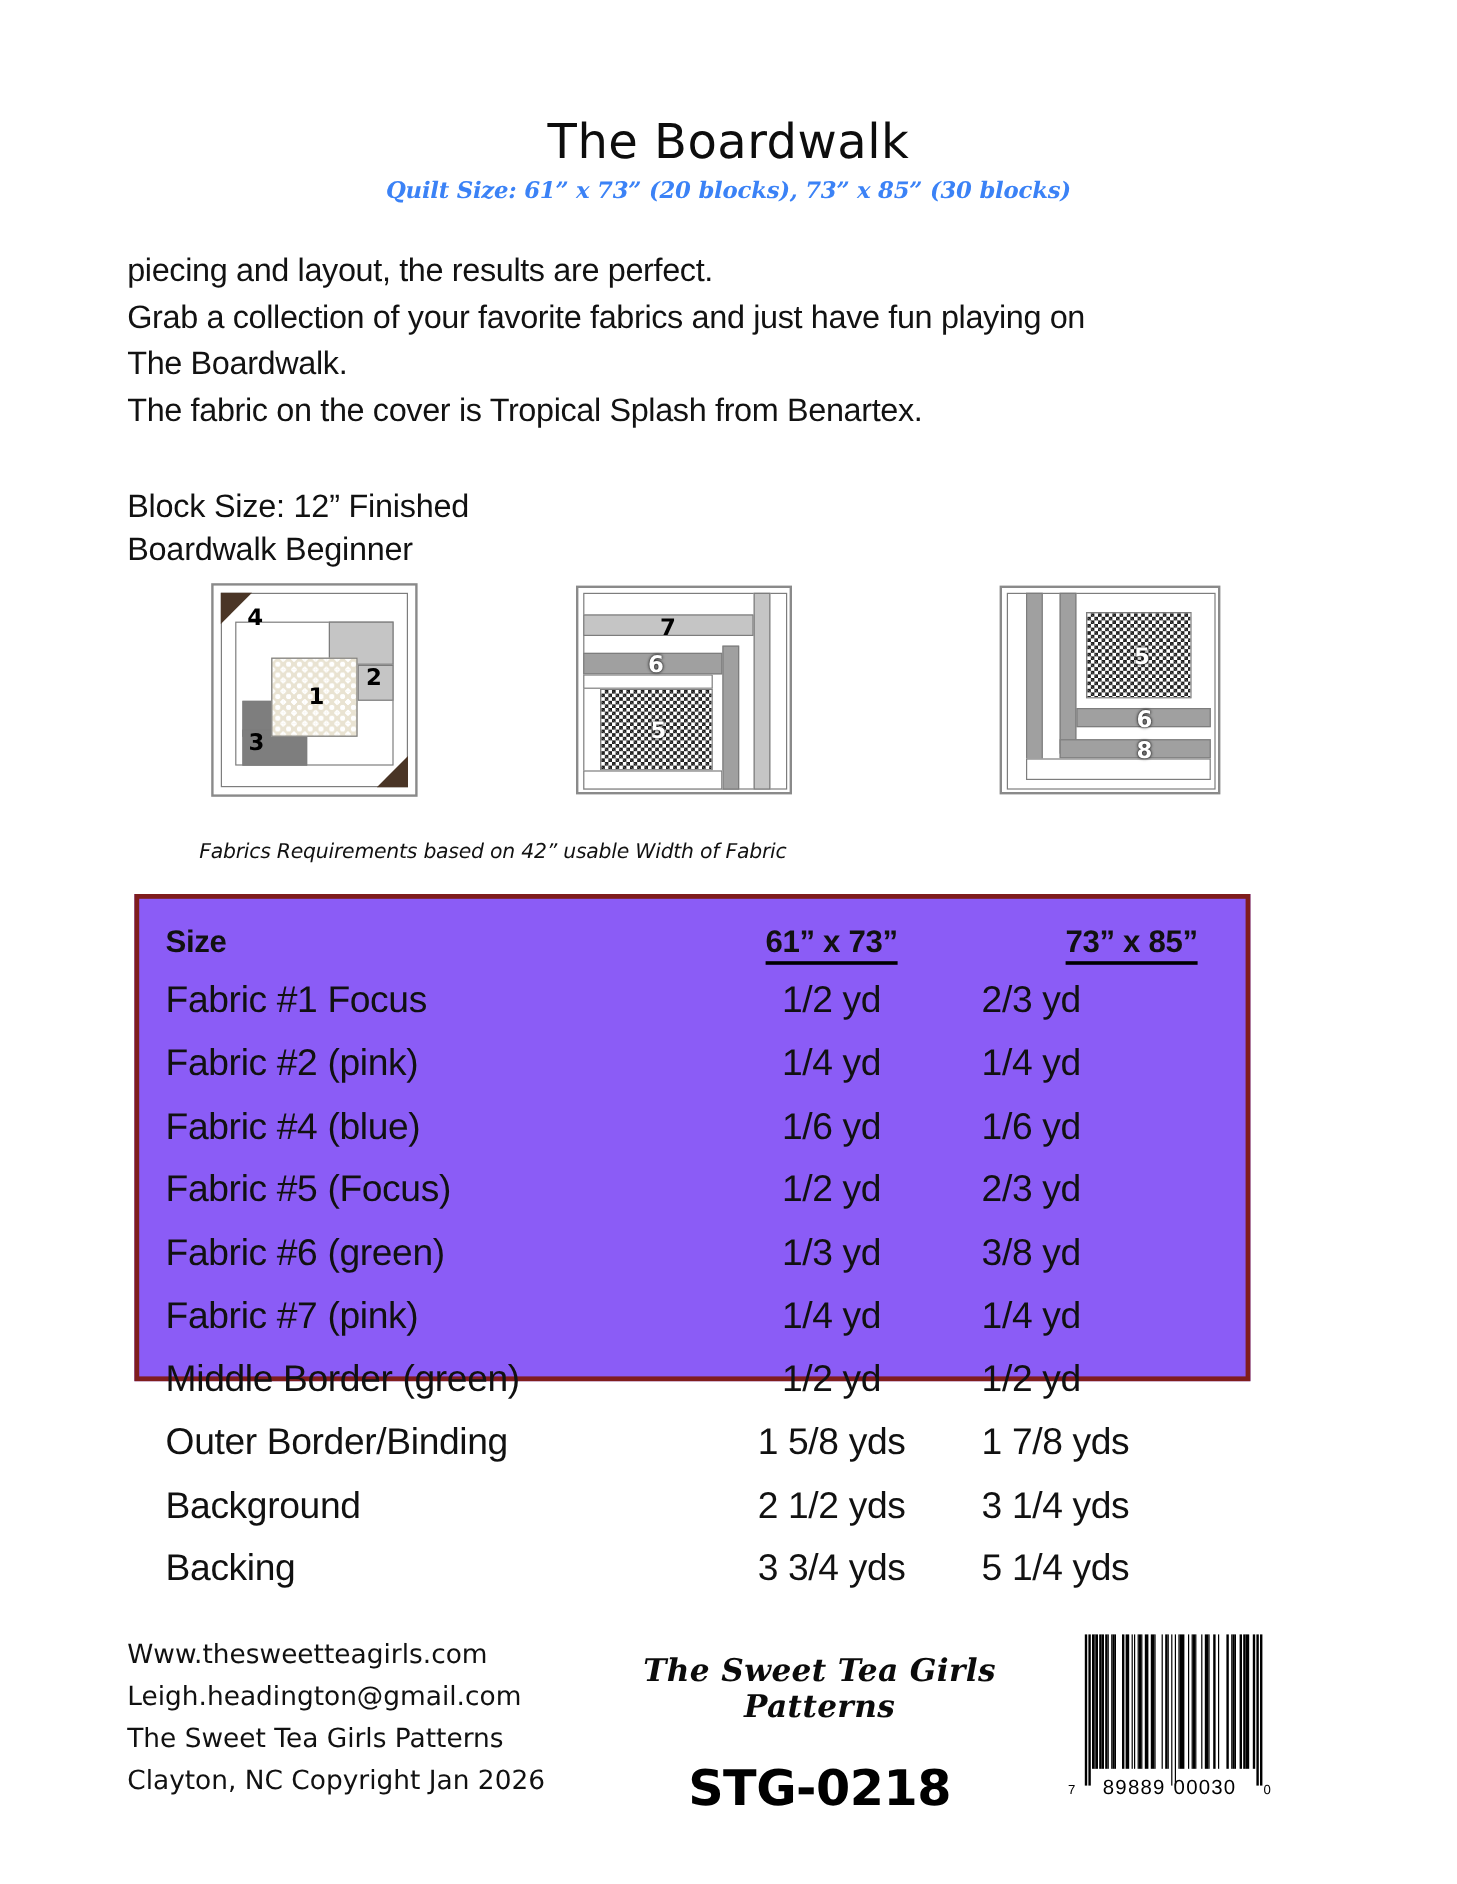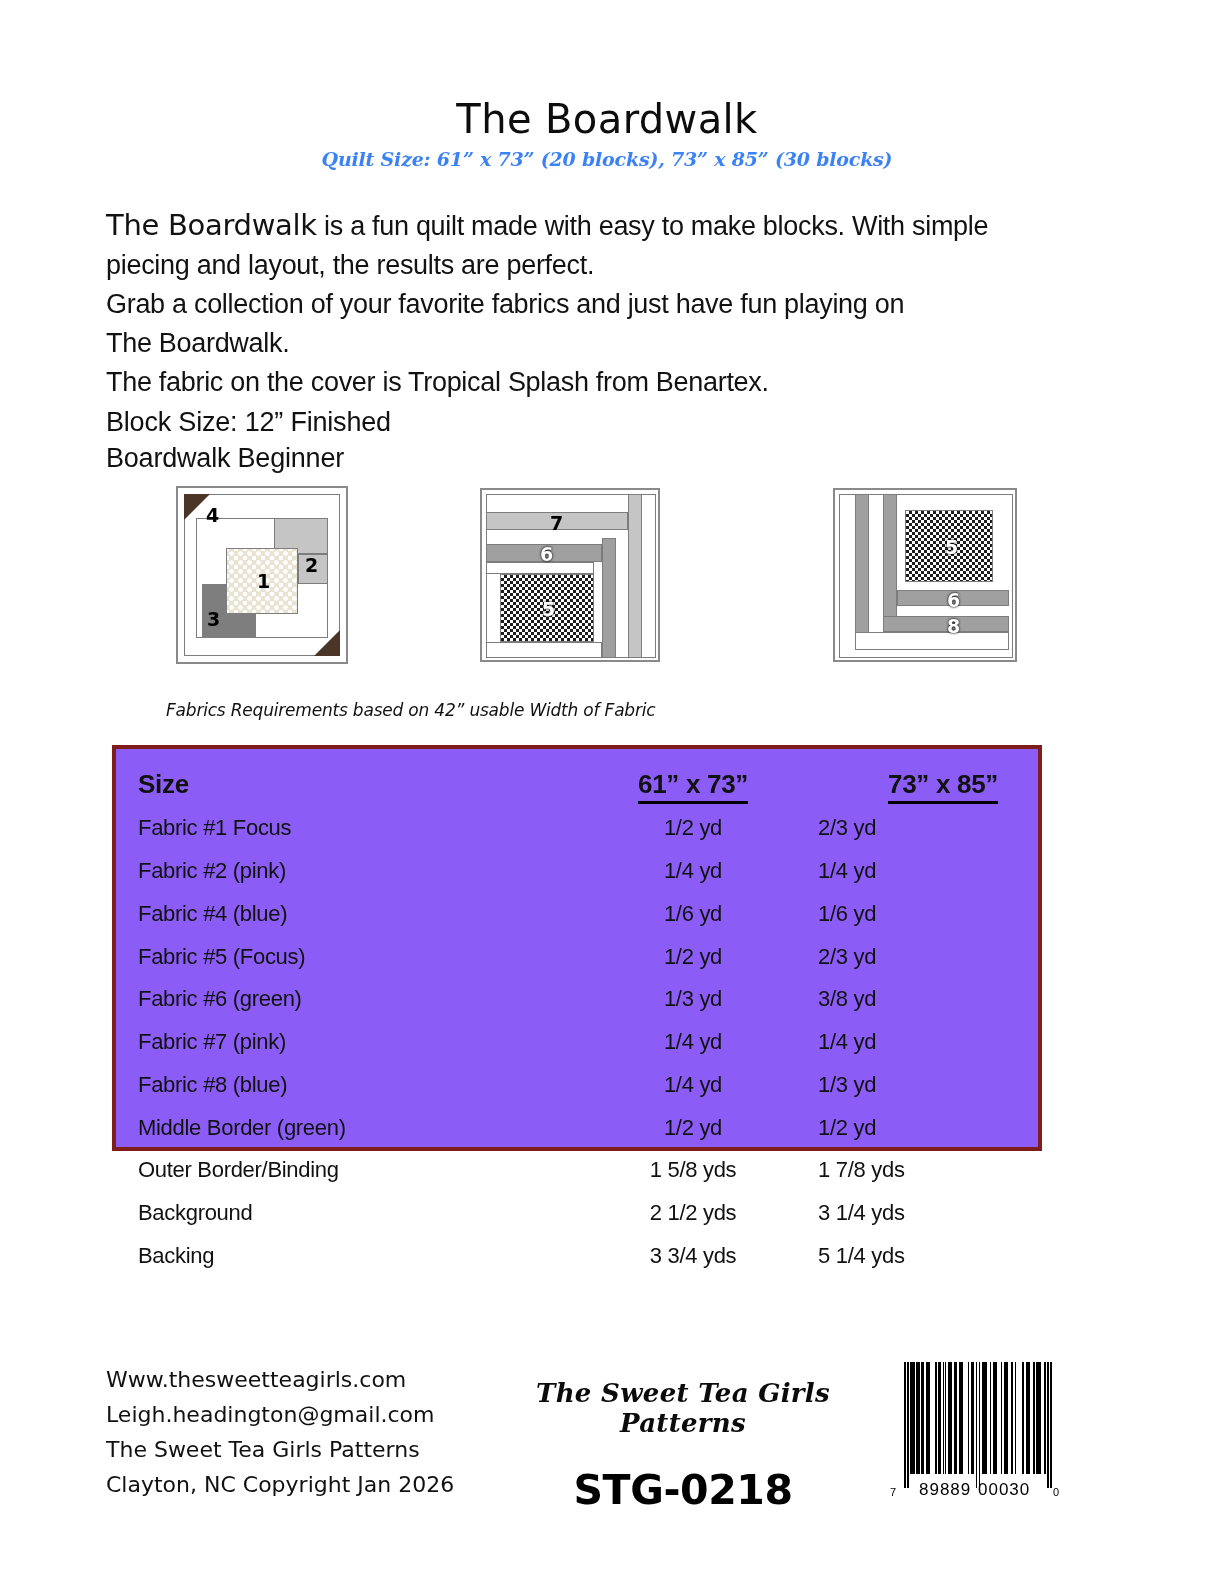--- a/index.html
+++ b/index.html
@@ -175,21 +175,21 @@
     box-sizing: border-box;
     background: #8b5cf6;
   }
   table.req {
     width: 100%;
     border-collapse: collapse;
     table-layout: fixed;
     margin-top: 12px;
   }
   table.req th, table.req td {
-    font-size: 22px;
+    font-size: 31px;
     line-height: 1.1;
     padding: 9.3px 0;
     border: none;
     letter-spacing: -0.3px;
   }
   table.req .c-name  { width: 430px; text-align: left;  padding-left: 22px; }
   table.req .c-small { width: 250px; text-align: center; }
   table.req .c-large { width: 250px; }
   table.req thead th {
     font-weight: 700;
@@ -273,21 +273,20 @@
   }
   .bc-digits .tiny { font-size: 11px; }
 </style>
 </head>
 <body>
 
 <div class="title">The Boardwalk</div>
 <div class="subtitle">Quilt Size: 61” x 73” (20 blocks),  73”  x 85” (30 blocks)</div>
 
 <div class="intro">
-  <p><span class="lead">The Boardwalk</span><span> is a fun quilt made with easy to make blocks. With simple</span></p>
   <p> piecing and layout, the results are perfect.</p>
   <p> Grab a collection of your favorite fabrics and just have fun playing on</p>
   <p>The Boardwalk.</p>
   <p>The fabric on the cover is Tropical Splash from Benartex.</p>
 </div>
 
 <div class="blockmeta">
   <div>Block Size: 12” Finished</div>
   <div>Boardwalk Beginner</div>
 </div>
@@ -392,25 +391,20 @@
         </tr>
         <tr>
           <td class="c-name">Fabric #6 (green)</td>
           <td class="c-small">1/3 yd</td>
           <td class="c-large">3/8 yd</td>
         </tr>
         <tr>
           <td class="c-name">Fabric #7 (pink)</td>
           <td class="c-small">1/4 yd</td>
           <td class="c-large">1/4 yd</td>
-        </tr>
-        <tr>
-          <td class="c-name">Fabric #8 (blue)</td>
-          <td class="c-small">1/4 yd</td>
-          <td class="c-large">1/3 yd</td>
         </tr>
         <tr>
           <td class="c-name">Middle Border (green)</td>
           <td class="c-small">1/2 yd</td>
           <td class="c-large">1/2 yd</td>
         </tr>
         <tr>
           <td class="c-name">Outer Border/Binding</td>
           <td class="c-small">1 5/8 yds</td>
           <td class="c-large">1 7/8 yds</td>

